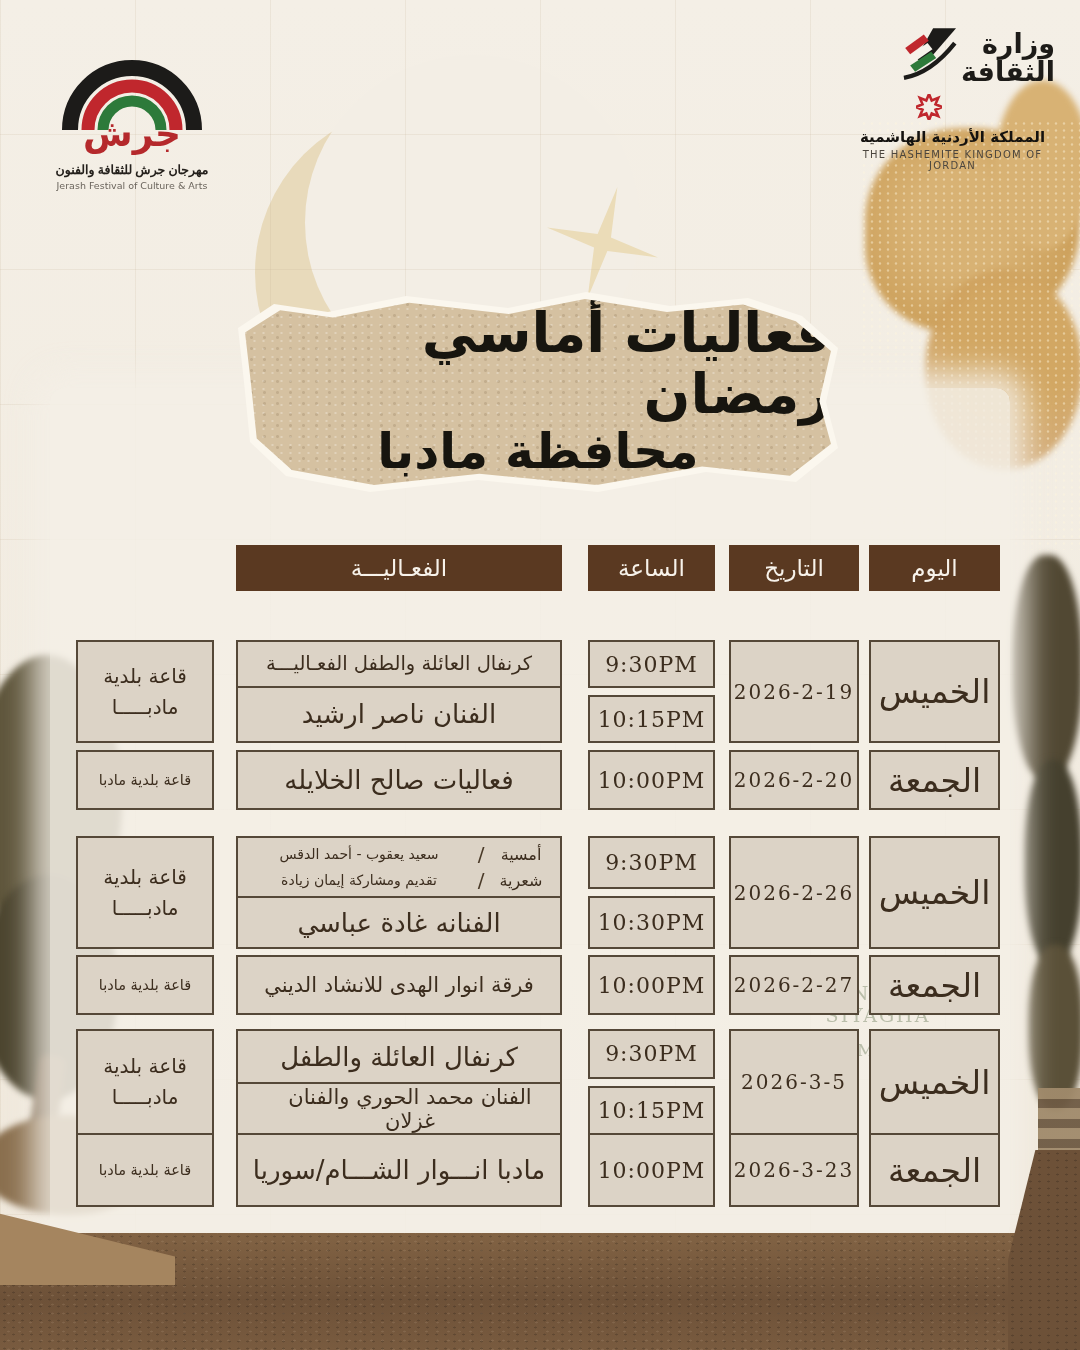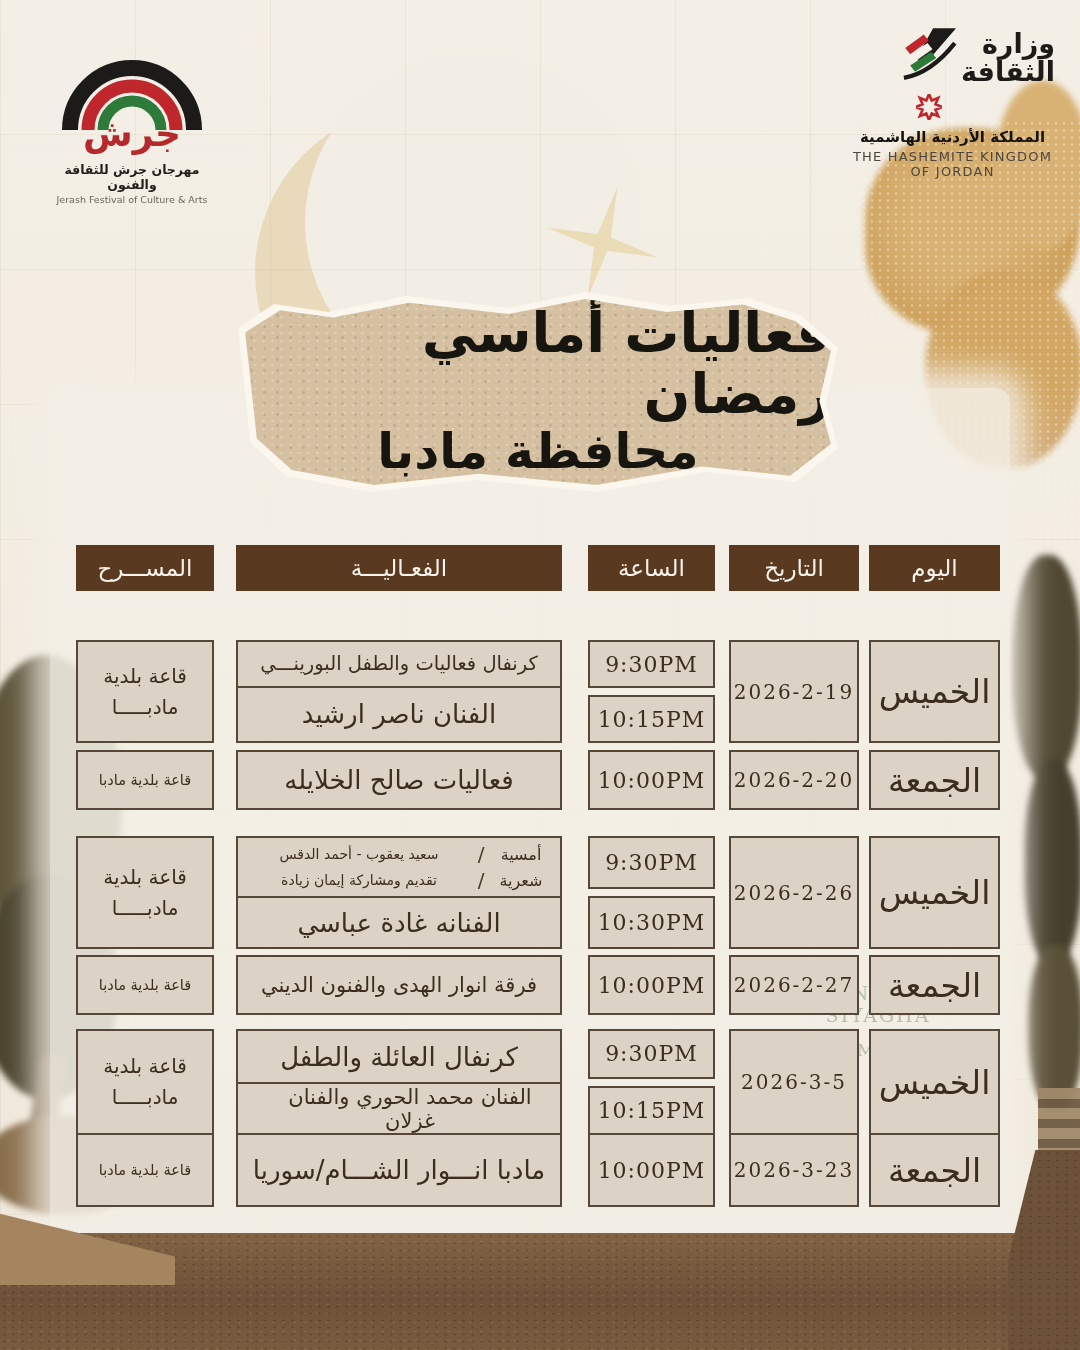--- a/index.html
+++ b/index.html
@@ -56,28 +56,28 @@
     background:#a5855f;}
   .ghost-sign{position:absolute;left:748px;top:982px;width:260px;z-index:3;text-align:center;
     font-family:"DejaVu Serif", serif;color:rgba(128,142,112,.5);pointer-events:none;}
   .ghost-sign .l1{font-size:19px;letter-spacing:2px;}
   .ghost-sign .l2{font-size:17px;letter-spacing:3px;margin-top:14px;}
   .panel{position:absolute;left:50px;top:388px;width:960px;height:852px;z-index:2;
     background:rgba(244,239,230,.87);border-radius:14px;
     box-shadow:0 0 28px 18px rgba(244,239,230,.8);}
   
   .logo-jerash{position:absolute;left:42px;top:34px;width:180px;z-index:5;text-align:center;}
-  .logo-jerash .cap-ar{font-size:12.5px;font-weight:bold;color:#24201c;margin-top:2px;}
+  .logo-jerash .cap-ar{font-size:12.5px;font-weight:bold;color:#24201c;margin-top:2px;font-family:Liberation Serif, serif;}
   .logo-jerash .cap-en{font-size:9.5px;color:#6b655d;margin-top:2px;}
   .logo-ministry{position:absolute;left:850px;top:26px;width:205px;z-index:5;text-align:center;}
   .lm-top{display:flex;align-items:center;justify-content:flex-end;direction:ltr;}
   .lm-title{direction:rtl;text-align:right;font-weight:bold;color:#1d1b18;font-size:27px;line-height:1.02;}
   .lm-star{margin:4px 48px 2px auto;width:26px;height:26px;}
   .lm-kingdom-ar{font-weight:bold;font-size:15px;color:#14120f;margin-top:2px;}
-  .lm-kingdom-en{font-size:13px;letter-spacing:1.2px;color:#4c463e;margin-top:3px;}
+  .lm-kingdom-en{font-size:10px;letter-spacing:1.2px;color:#4c463e;margin-top:3px;}
   
   .banner{position:absolute;left:238px;top:292px;width:600px;height:200px;z-index:4;
     clip-path:polygon(0% 18%,6% 6%,15% 10%,28% 2%,45% 8%,58% 0%,72% 7%,85% 3%,94% 12%,100% 28%,98% 55%,100% 78%,93% 95%,78% 90%,60% 100%,40% 94%,22% 100%,8% 92%,2% 75%,1% 45%);
     background:#fbf7ee;}
   .banner-in{position:absolute;inset:7px;
     clip-path:polygon(0% 18%,6% 6%,15% 10%,28% 2%,45% 8%,58% 0%,72% 7%,85% 3%,94% 12%,100% 28%,98% 55%,100% 78%,93% 95%,78% 90%,60% 100%,40% 94%,22% 100%,8% 92%,2% 75%,1% 45%);
     background:
       radial-gradient(rgba(120,95,60,.20) 1.4px, transparent 1.8px) 0 0/13px 11px,
       radial-gradient(rgba(255,255,255,.28) 1px, transparent 1.3px) 5px 6px/9px 8px,
       #d5c1a1;
@@ -176,32 +176,31 @@
       <div class="banner-l1">فعاليات أماسي رمضان</div>
       <div class="banner-l2">محافظة مادبا</div>
     </div>
   </div>
 
   <div class="trow" style="top:545px;height:46px;">
     <div class="hcell c1">اليوم</div>
     <div class="hcell c3">التاريخ</div>
     <div class="hcell c5">الساعة</div>
     <div class="hcell c7">الفعـاليـــة</div>
-    <div class="hcell c9">المســـرح</div>
   </div>
 
   <div class="trow" style="top:640px;height:103px;">
     <div class="cell day c1">الخميس</div>
     <div class="cell date c3">2026-2-19</div>
     <div class="stack c5">
       <div class="cell time">9:30PM</div>
       <div class="cell time">10:15PM</div>
     </div>
     <div class="cell split c7">
-      <div class="split-top act-sm" style="flex:0 0 44%;">كرنفال فعاليات والطفل البورينـــي</div>
+      <div class="split-top act-sm" style="flex:0 0 44%;">كرنفال العائلة والطفل الفعـاليـــة</div>
       <div class="act-lg" style="flex:1;">الفنان ناصر ارشيد</div>
     </div>
     <div class="cell venue2 c9">
       <span>قاعة بلدية</span>
       <span>مادبـــــا</span>
     </div>
   </div>
 
   <div class="trow" style="top:750px;height:60px;">
     <div class="cell day c1">الجمعة</div>
@@ -236,21 +235,21 @@
     <div class="cell venue2 c9">
       <span>قاعة بلدية</span>
       <span>مادبـــــا</span>
     </div>
   </div>
 
   <div class="trow" style="top:955px;height:60px;">
     <div class="cell day c1">الجمعة</div>
     <div class="cell date c3">2026-2-27</div>
     <div class="cell time c5">10:00PM</div>
-    <div class="cell act-md c7">فرقة انوار الهدى والفنون الديني</div>
+    <div class="cell act-md c7">فرقة انوار الهدى للانشاد الديني</div>
     <div class="cell venue1 c9">قاعة بلدية مادبا</div>
   </div>
 
   <div class="trow" style="top:1029px;height:106px;">
     <div class="cell day c1">الخميس</div>
     <div class="cell date c3">2026-3-5</div>
     <div class="stack c5">
       <div class="cell time">9:30PM</div>
       <div class="cell time">10:15PM</div>
     </div>

